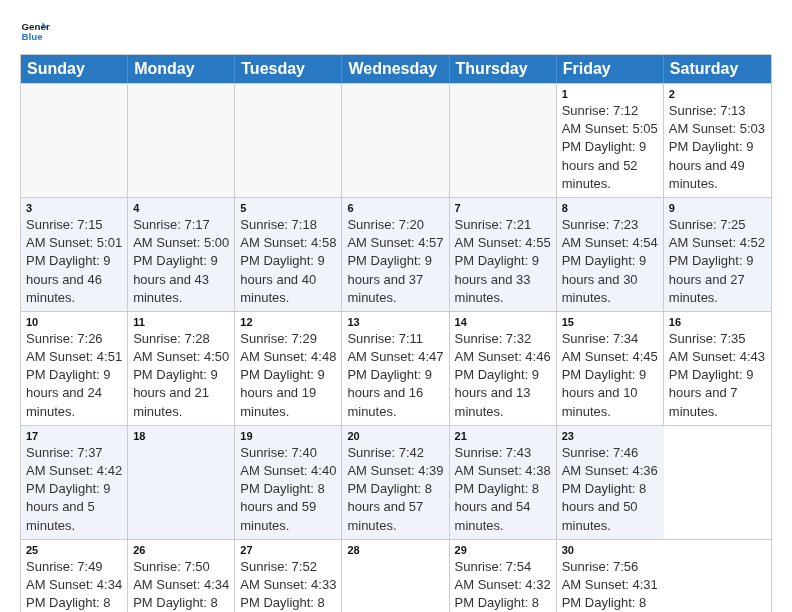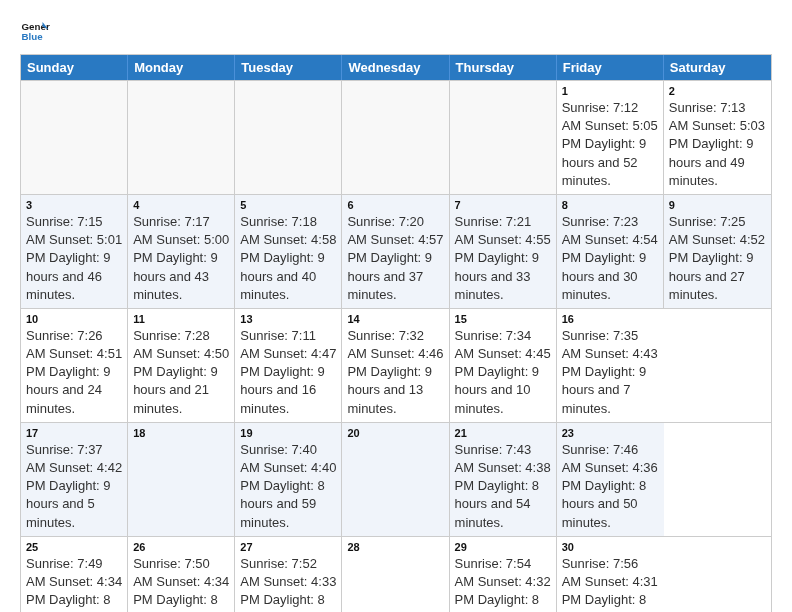--- a/index.html
+++ b/index.html
@@ -52,21 +52,21 @@
       flex-direction: column;
       border: 1px solid #ccc;
     }
     .cal-header {
       display: grid;
       grid-template-columns: repeat(7, 1fr);
       background: #2979c2;
     }
     .cal-header-cell {
       color: #fff;
-      font-size: 13px;
+      font-size: 16px;
       font-weight: bold;
       padding: 5px 6px;
       text-align: left;
       border-right: 1px solid #4a90d9;
     }
     .cal-header-cell:last-child { border-right: none; }
     .cal-body {
       display: flex;
       flex-direction: column;
       flex: 1;
@@ -204,20 +204,26 @@
 Sunset: 4:51 PM
 Daylight: 9 hours and 24 minutes.</div>
           </div>
           <div class="cal-cell">
             <span class="day-num">11</span>
             <div class="cell-text">Sunrise: 7:28 AM
 Sunset: 4:50 PM
 Daylight: 9 hours and 21 minutes.</div>
           </div>
           <div class="cal-cell">
+            <span class="day-num">12</span>
+            <div class="cell-text">Sunrise: 7:29 AM
+Sunset: 4:48 PM
+Daylight: 9 hours and 19 minutes.</div>
+          </div>
+          <div class="cal-cell">
             <span class="day-num">13</span>
             <div class="cell-text">Sunrise: 7:11 AM
 Sunset: 4:47 PM
 Daylight: 9 hours and 16 minutes.</div>
           </div>
           <div class="cal-cell">
             <span class="day-num">14</span>
             <div class="cell-text">Sunrise: 7:32 AM
 Sunset: 4:46 PM
 Daylight: 9 hours and 13 minutes.</div>
@@ -246,20 +252,23 @@
             <span class="day-num">18</span>
           </div>
           <div class="cal-cell alt-row">
             <span class="day-num">19</span>
             <div class="cell-text">Sunrise: 7:40 AM
 Sunset: 4:40 PM
 Daylight: 8 hours and 59 minutes.</div>
           </div>
           <div class="cal-cell alt-row">
             <span class="day-num">20</span>
+            <div class="cell-text">Sunrise: 7:42 AM
+Sunset: 4:39 PM
+Daylight: 8 hours and 57 minutes.</div>
           </div>
           <div class="cal-cell alt-row">
             <span class="day-num">21</span>
             <div class="cell-text">Sunrise: 7:43 AM
 Sunset: 4:38 PM
 Daylight: 8 hours and 54 minutes.</div>
           </div>
           <div class="cal-cell alt-row">
             <span class="day-num">23</span>
             <div class="cell-text">Sunrise: 7:46 AM

